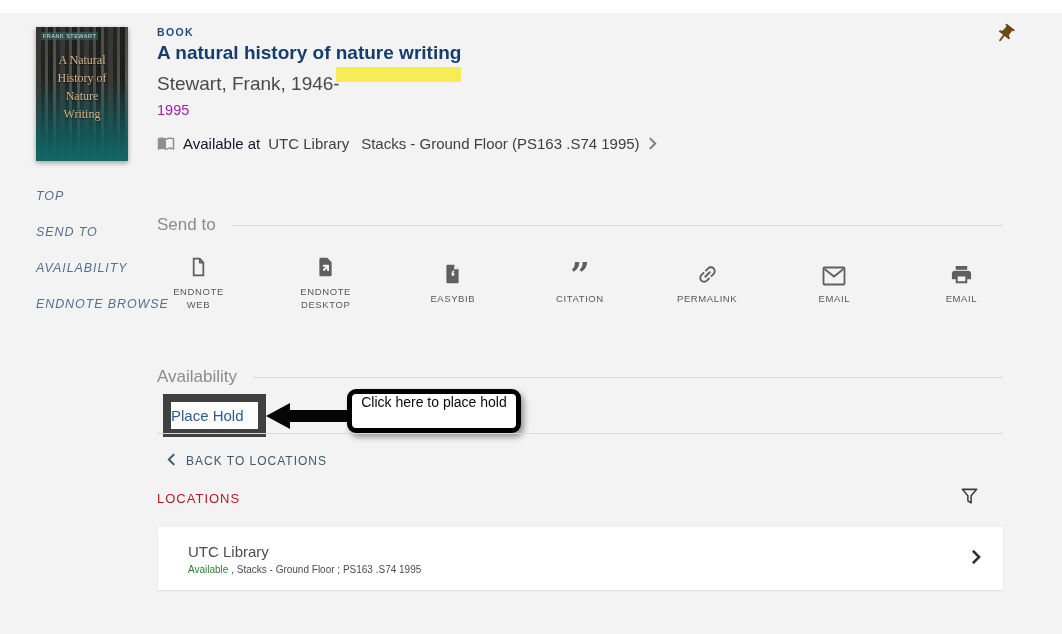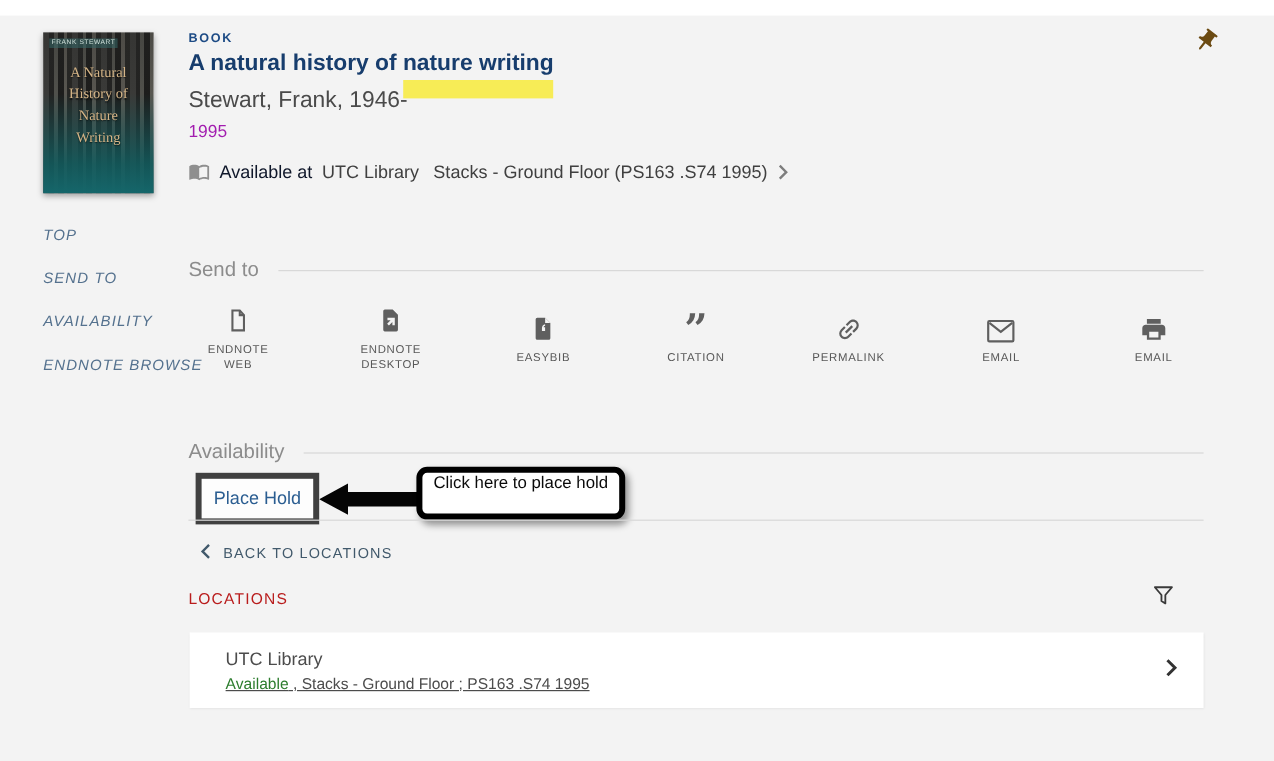--- a/index.html
+++ b/index.html
@@ -46,39 +46,39 @@
   
   .sendto-row { position:absolute; left:157px; top:255px; width:846px; display:flex; justify-content:space-between; align-items:center; gap:10px; }
   .sendto-cell { width:83px; display:flex; flex-direction:column; align-items:center; cursor:pointer; }
   .sendto-cell .ic { height:24px; display:flex; align-items:flex-end; justify-content:center; margin-bottom:6px; color:#5f5f5f; }
   .sendto-cell .lbl { font-size:9.5px; letter-spacing:.6px; color:#585858; text-align:center; line-height:1.4; }
   .cell-narrow .lbl { width:56px; }
   .quote-glyph { font-family:"DejaVu Serif", serif; font-weight:bold; font-size:34px; line-height:22px; color:#5f5f5f; }
 
   
   .place-hold { position:absolute; left:163px; top:394px; width:103px; height:43px; background:#fdfdfd;
-    border:5px solid #404040; display:flex; align-items:center; justify-content:center; cursor:pointer; }
+    border:8px solid #404040; display:flex; align-items:center; cursor:pointer; }
   .place-hold span { font-size:15px; color:#2a5d91; }
   .callout-arrow { position:absolute; left:266px; top:400px; }
   .callout { position:absolute; left:347px; top:389px; width:174px; height:44px; background:#ffffff; border:5px solid #000;
     border-radius:9px; display:flex; justify-content:center; box-shadow:3px 4px 6px rgba(0,0,0,.4); }
   .callout span { font-size:14px; color:#0a0a0a; }
   .hr2 { position:absolute; left:157px; right:59px; top:433px; border-top:1px solid #d8d8d8; }
 
   .back-link { position:absolute; left:167px; top:453px; display:flex; align-items:center; gap:10px;
     font-size:12px; letter-spacing:1px; color:#41596b; cursor:pointer; }
   .locations-label { position:absolute; left:157px; top:491px; font-size:13px; letter-spacing:1px; color:#b91c1c; }
   .funnel { position:absolute; left:960px; top:487px; cursor:pointer; color:#3a3a3a; }
 
   
   .loc-card { position:absolute; left:158px; top:527px; width:845px; height:63px; background:#ffffff;
     box-shadow:0 1px 2px rgba(0,0,0,.08); display:flex; align-items:center; cursor:pointer; }
   .loc-body { padding-left:30px; }
   .loc-name { font-size:15px; color:#4c4c4c; }
-  .loc-details { margin-top:4px; font-size:13px; color:#4c4c4c;text-decoration:underline; }
+  .loc-details { margin-top:4px; font-size:10px; color:#4c4c4c; }
   .loc-details .green { color:#2d7d2e; }
   .loc-chevron { position:absolute; right:22px; top:50%; transform:translateY(-50%); color:#333; }
 </style>
 </head>
 <body>
 
 <div class="page">
   <div class="top-strip"></div>
 
   <div class="cover">

